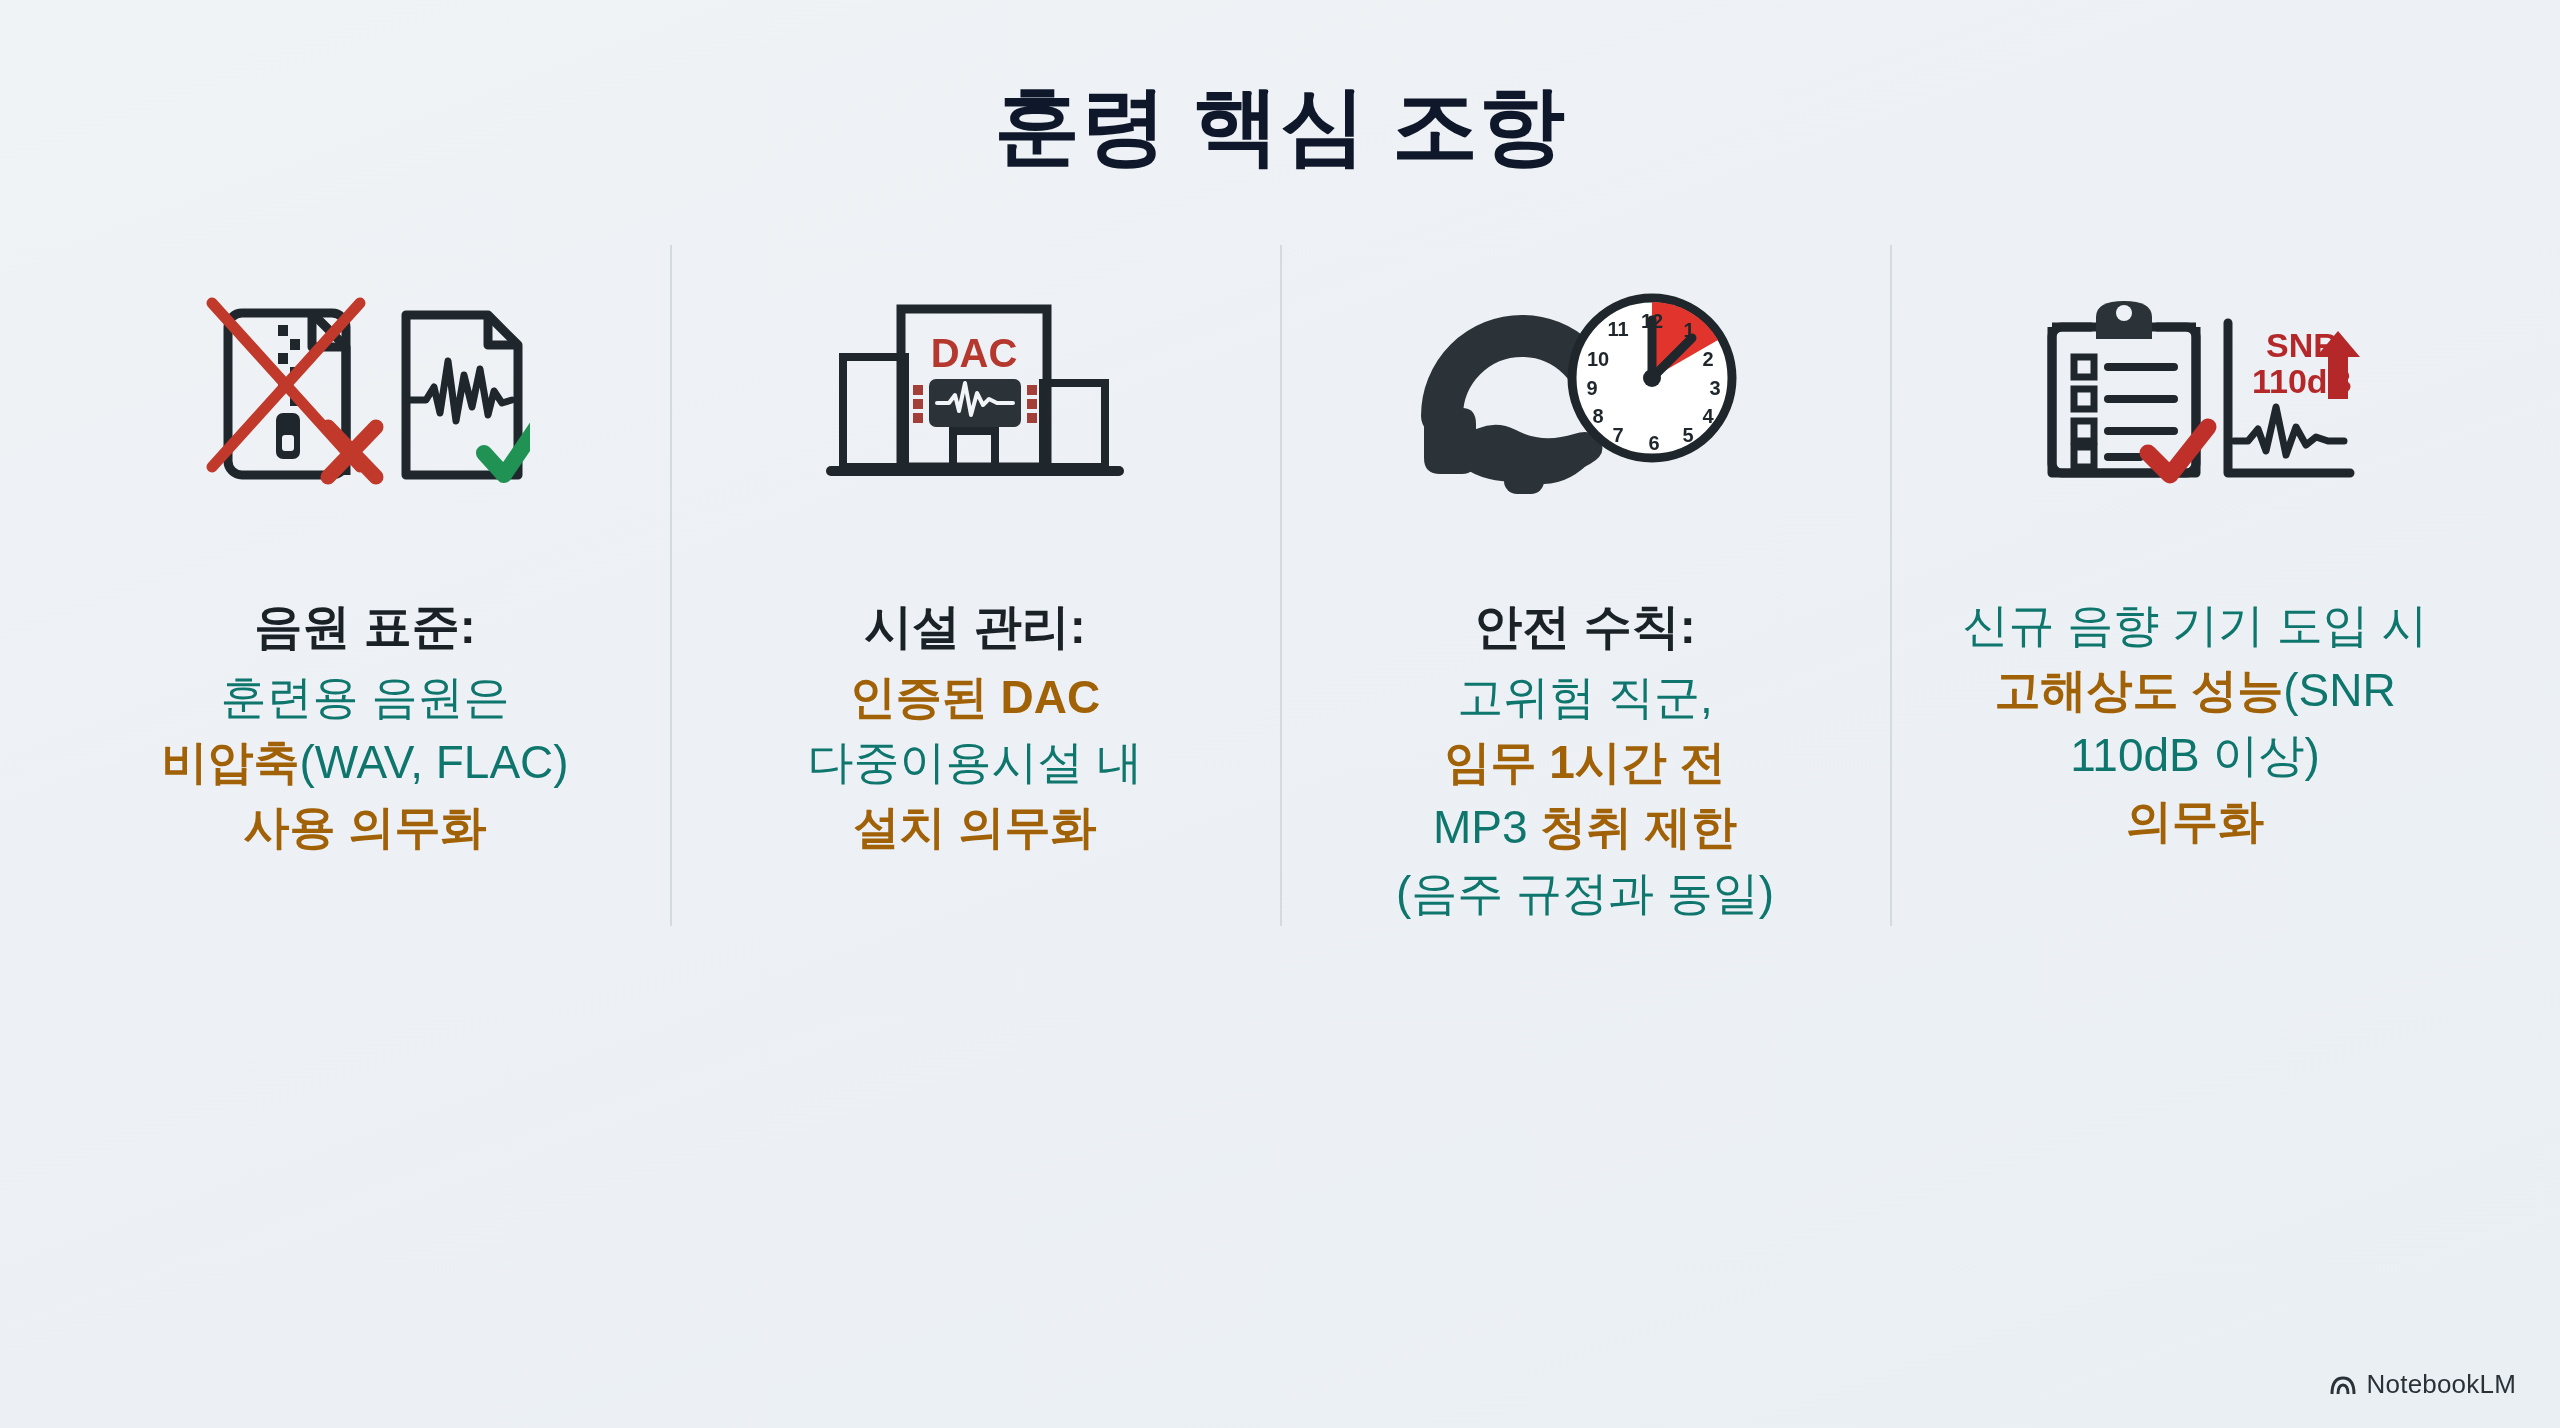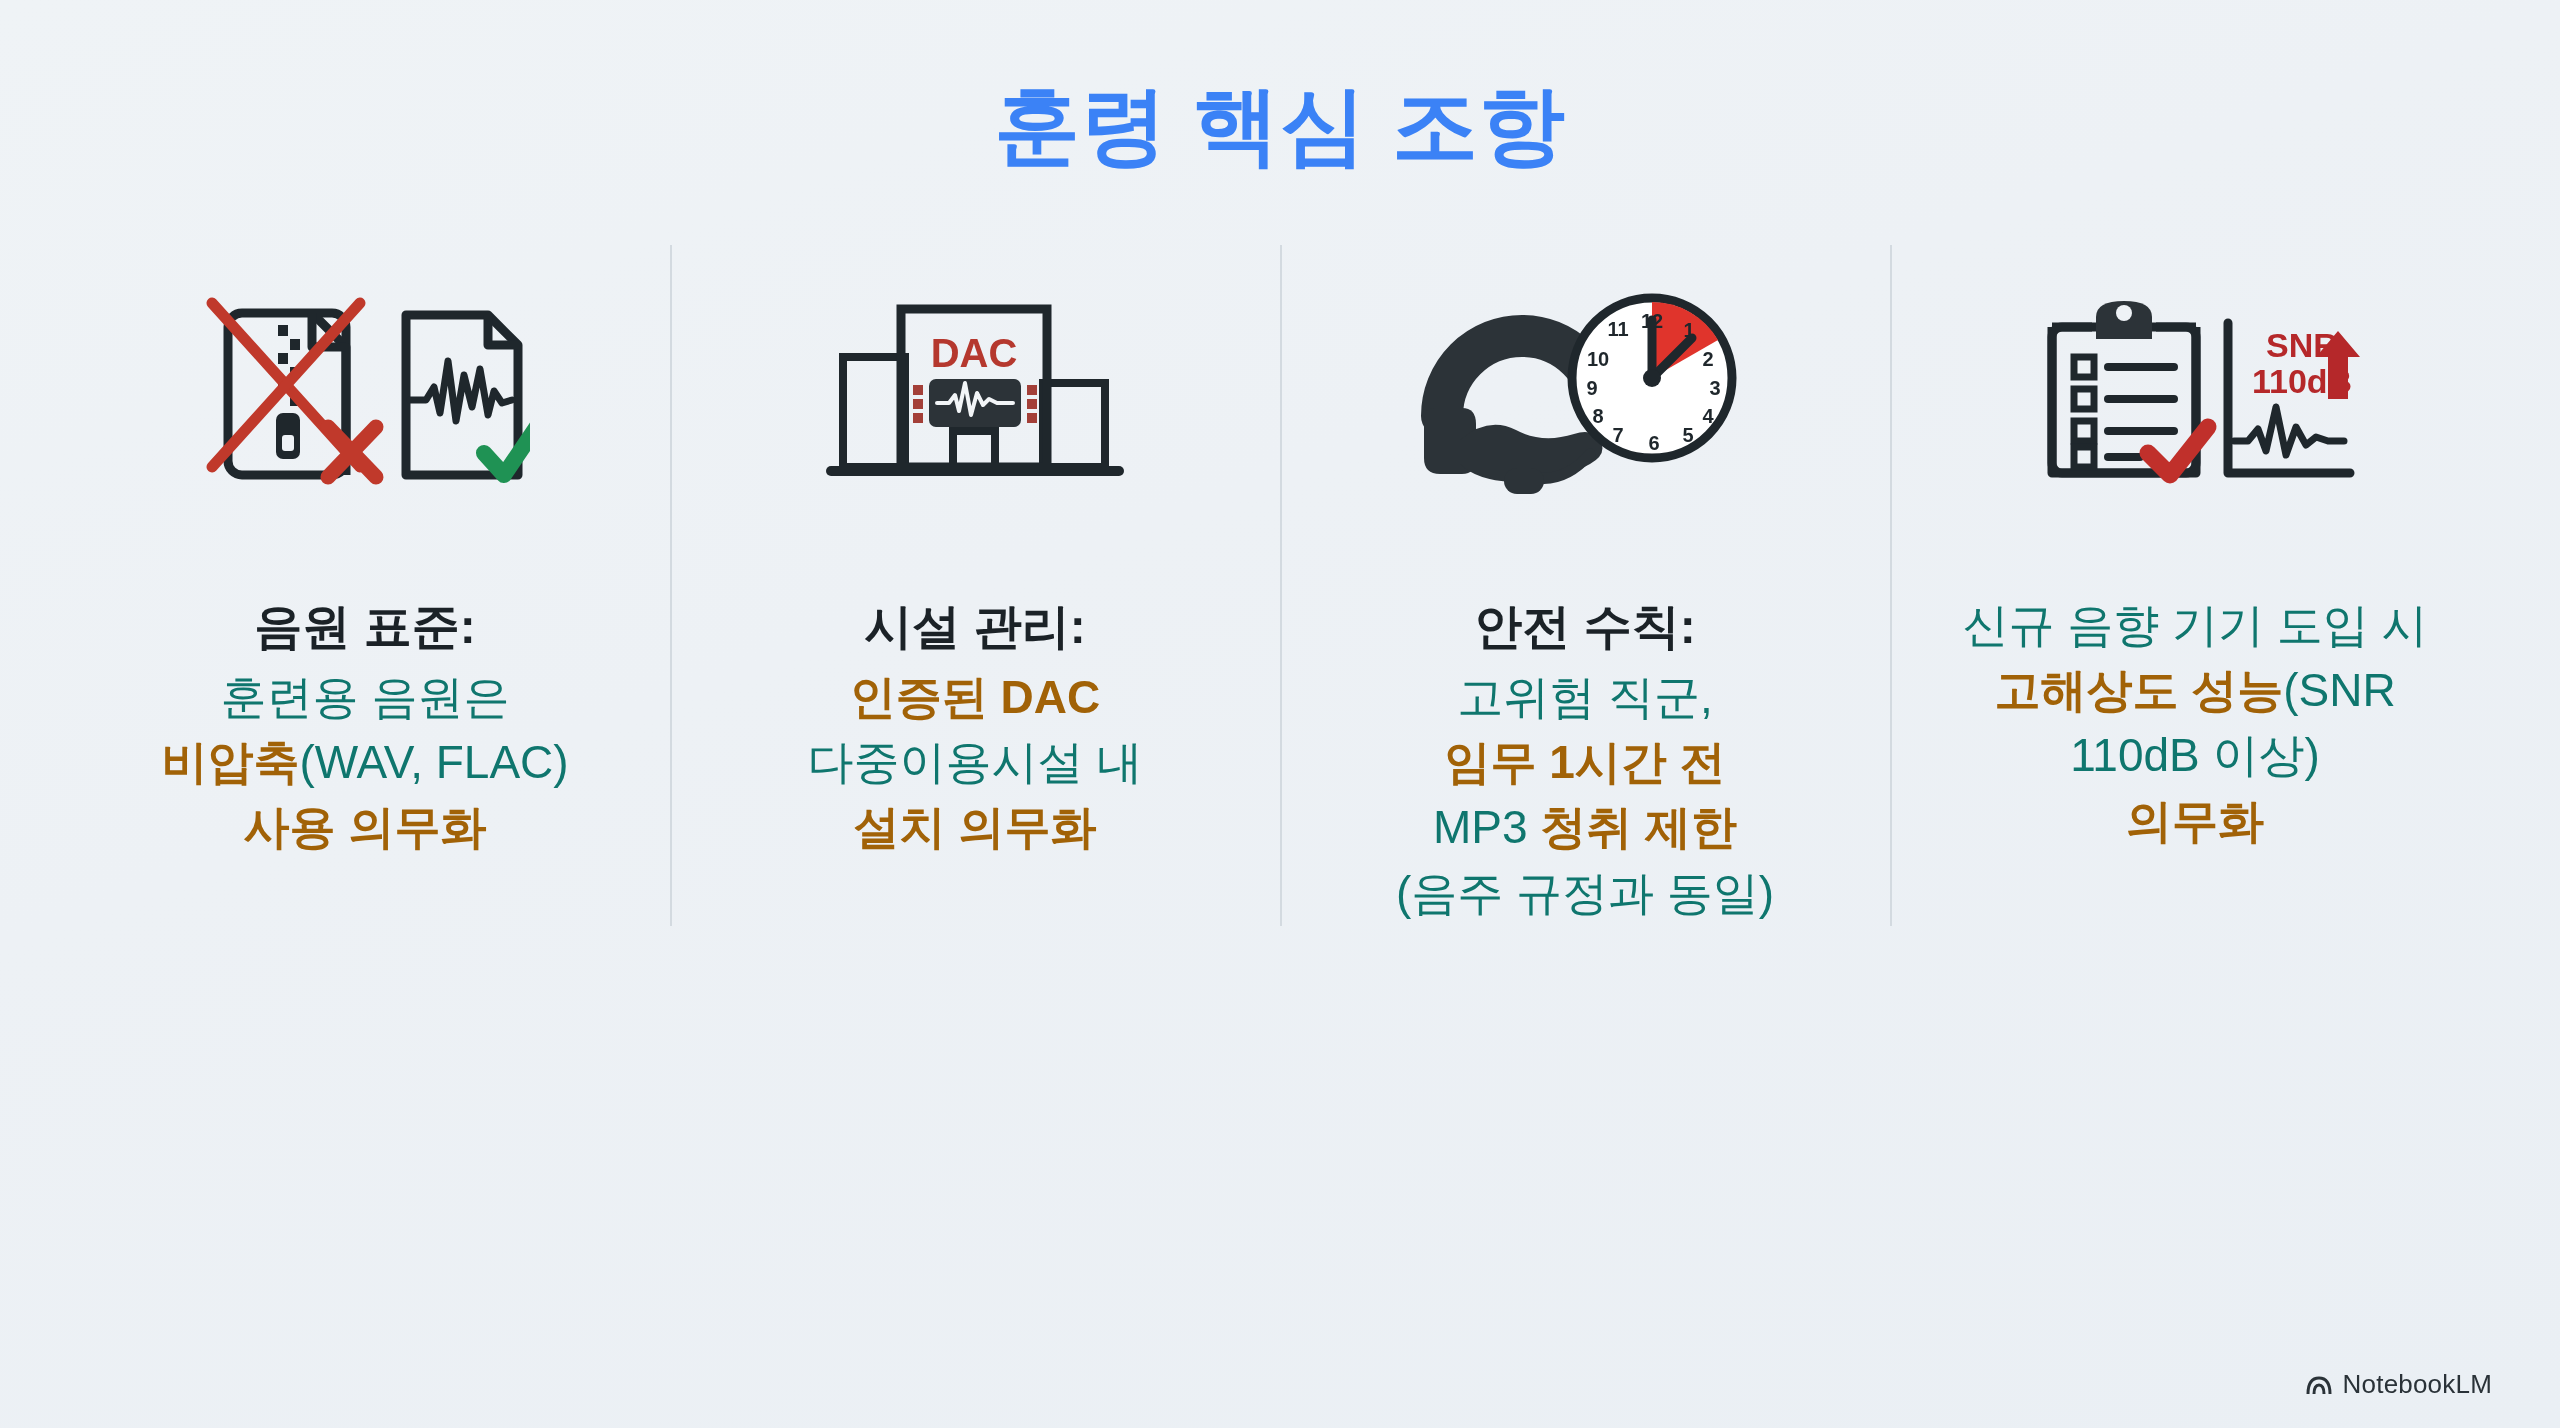--- a/index.html
+++ b/index.html
@@ -16,21 +16,21 @@
     color: #1e272e;
     position: relative;
   }
 
   
   .slide-title {
     text-align: center;
     font-size: 86px;
     font-weight: 700;
     letter-spacing: 1px;
-    color: #3b82f6;
+    color: #0f172a;
     padding-top: 78px;
     line-height: 1.1;
   }
 
   
   .columns {
     display: flex;
     align-items: stretch;
     justify-content: center;
     margin-top: 72px;
@@ -80,21 +80,21 @@
     margin-bottom: 4px;
   }
 
   .ln { display: block; white-space: nowrap; }
   .hl { color: #a16207; font-weight: 700; }
   .dk { color: #0f766e; font-weight: 400; }
 
   
   .watermark {
     position: absolute;
-    right: 68px;
+    right: 44px;
     bottom: 28px;
     display: flex;
     align-items: center;
     gap: 10px;
     font-size: 26px;
     color: #2a3238;
     letter-spacing: 0.2px;
   }
 </style>
 </head>

